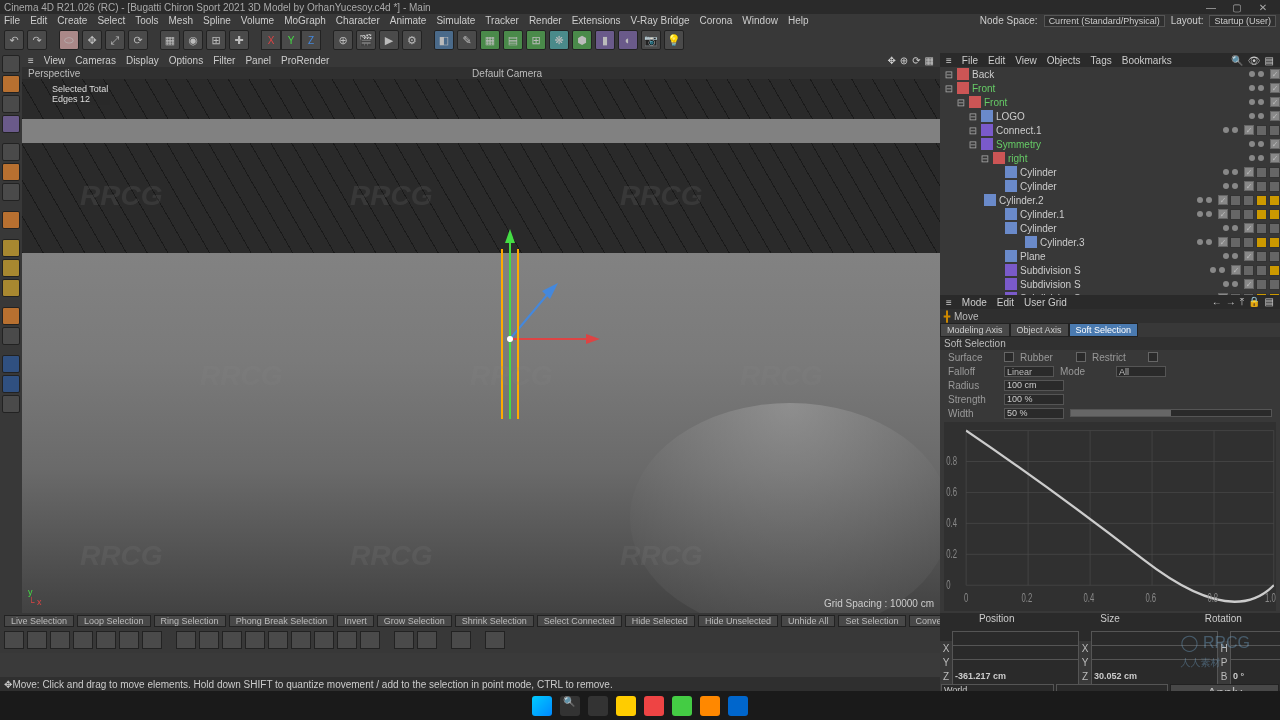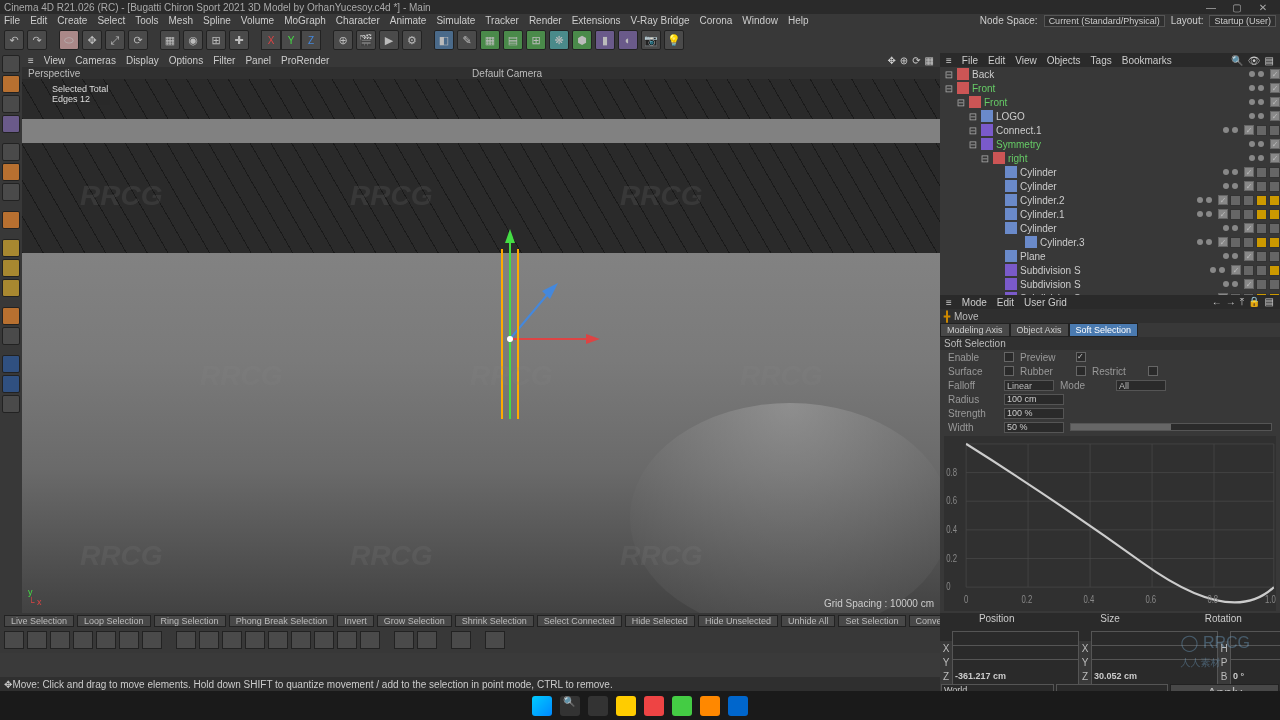--- a/index.html
+++ b/index.html
@@ -368,21 +368,21 @@
           <span class="obj-icon cyl"></span>
           <span class="nm ">Cylinder</span>
           <span class="dots">
             <span class="dot gy"></span>
             <span class="dot gy"></span>
           </span>
           <span class="tag chk" style="font-size: 8px; text-align: center;">✓</span>
           <span class="tag "></span>
           <span class="tag "></span>
         </div>
-        <div class="tree-row" style="padding-left: 52px; justify-content: center;">
+        <div class="tree-row" style="padding-left: 31px; justify-content: center;">
           <span class="expander"></span>
           <span class="obj-icon cyl"></span>
           <span class="nm ">Cylinder.2</span>
           <span class="dots">
             <span class="dot gy"></span>
             <span class="dot gy"></span>
           </span>
           <span class="tag chk" style="font-size: 8px; text-align: center;">✓</span>
           <span class="tag "></span>
           <span class="tag "></span>
@@ -495,26 +495,20 @@
       <div class="tool-row">
           <span class="pl">╋</span> 
           <span>Move</span>
         </div>
       <div class="tabs" id="attrtabs">
           <div class="tab">Modeling Axis</div>
           <div class="tab">Object Axis</div>
           <div class="tab active">Soft Selection</div>
         </div>
       <div class="soft-hdr">Soft Selection</div>
-      <div class="field-row">
-        <span class="lbl">Enable</span>
-          <span class="chk"></span>
-        <span class="lbl">Preview</span>
-          <span class="chk on"></span>
-      </div>
       <div class="field-row">
         <span class="lbl">Surface</span>
           <span class="chk"></span>
         <span class="lbl">Rubber</span>
           <span class="chk"></span>
         <span class="lbl">Restrict</span>
           <span class="chk"></span>
       </div>
       <div class="field-row">
         <span class="lbl">Falloff</span>

